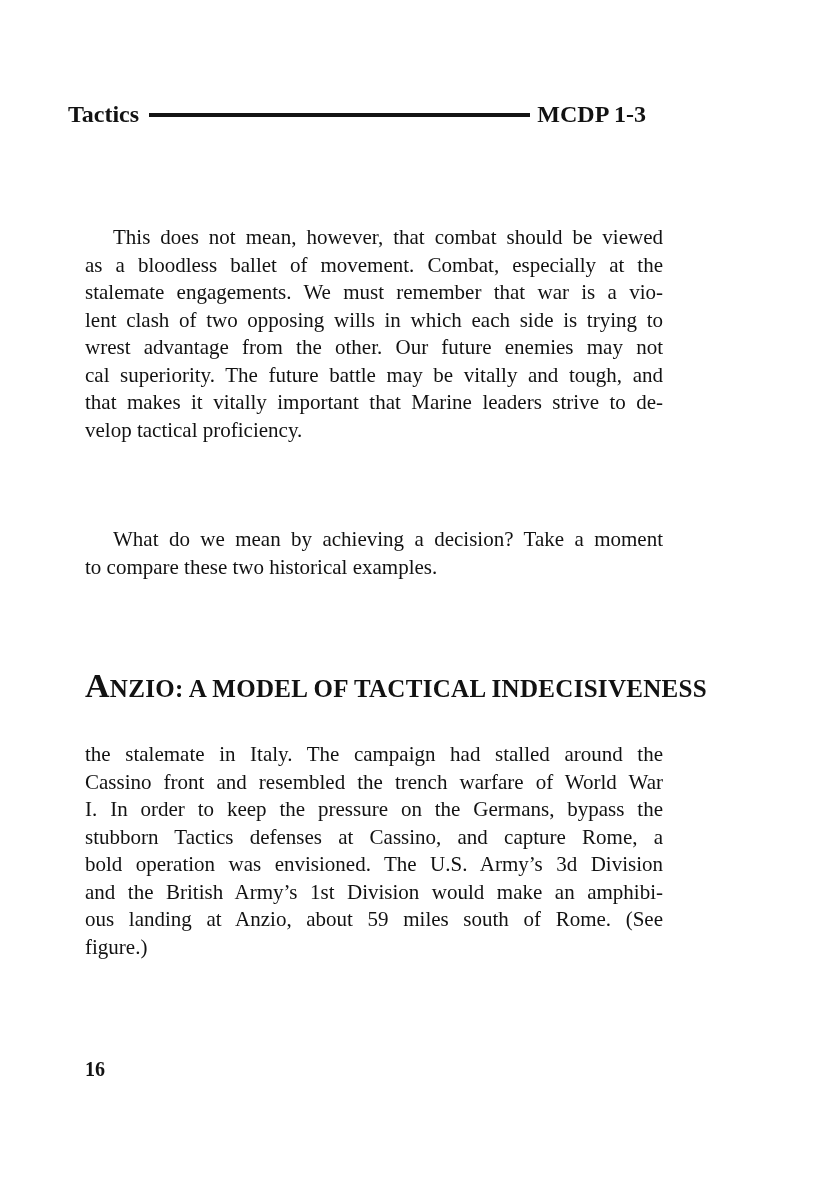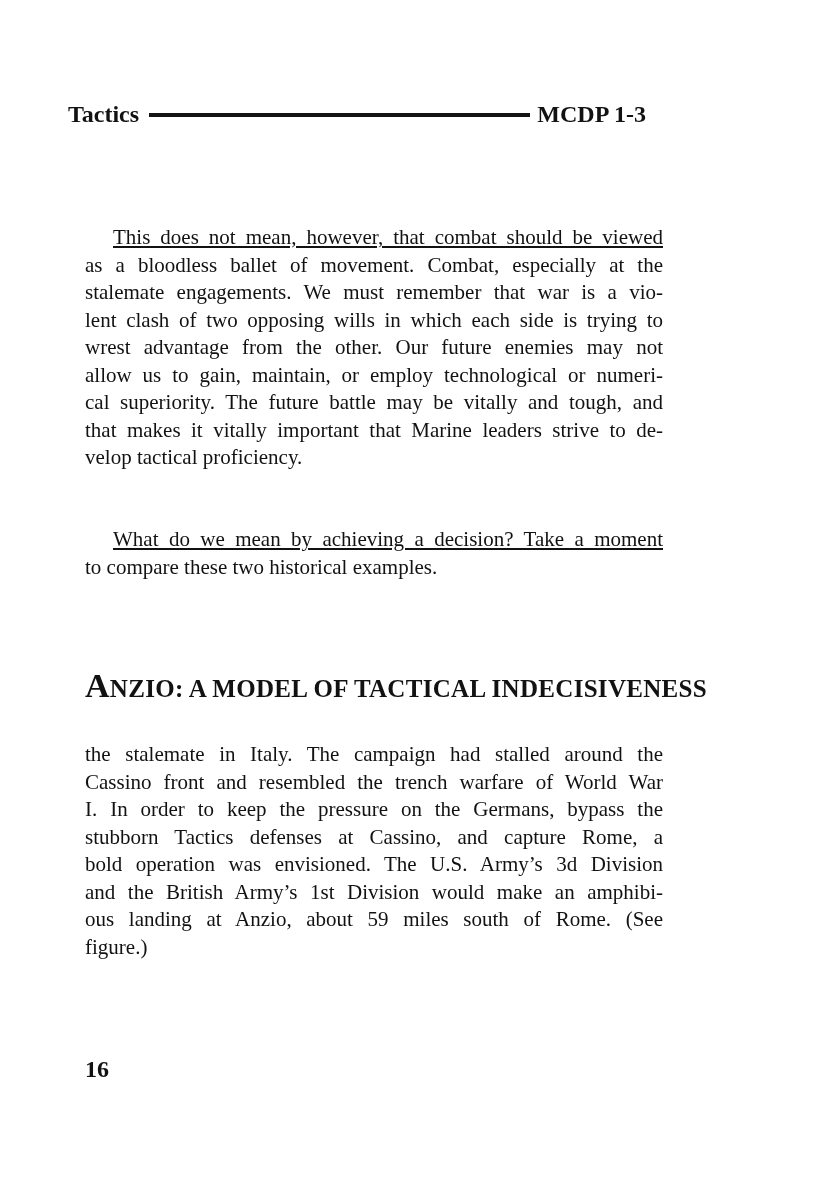--- a/index.html
+++ b/index.html
@@ -43,21 +43,21 @@
     width: 578px;
     font-size: 21px;
     line-height: 27.5px;
   }
   .line {
     height: 27.5px;
     white-space: nowrap;
     text-align: justify;
     text-align-last: justify;
   }
-  .line.indent { padding-left: 28px; text-decoration: underline; }
+  .line.indent { padding-left: 28px; }
   .line.end    { text-align-last: left; }
   .p1 { top: 224px; }
   .p2 { top: 526px; }
   .p3 { top: 741px; }
   
   .section-heading {
     position: absolute;
     left: 85px;
     top: 666px;
     width: 640px;
@@ -70,42 +70,41 @@
   .section-heading .big-initial {
     font-size: 34px;
     letter-spacing: 0.3px;
   }
   
   .page-number {
     position: absolute;
     left: 85px;
     top: 1055px;
     font-weight: bold;
-    font-size: 24px;
+    font-size: 20px;
     line-height: 28px;
   }
 </style>
 </head>
 <body>
 
 <div class="page">
 
   <div class="header">
     <span>Tactics</span>
     <span class="rule"></span>
     <span>MCDP 1-3</span>
   </div>
 
   <div class="para p1">
     <div class="line indent">This does not mean, however, that combat should be viewed</div>
     <div class="line">as a bloodless ballet of movement. Combat, especially at the</div>
     <div class="line">stalemate engagements. We must remember that war is a vio-</div>
     <div class="line">lent clash of two opposing wills in which each side is trying to</div>
     <div class="line">wrest advantage from the other. Our future enemies may not</div>
-    <div class="line">allow us to gain, maintain, or employ technological or numeri-</div>
     <div class="line">cal superiority. The future battle may be vitally and tough, and</div>
     <div class="line">that makes it vitally important that Marine leaders strive to de-</div>
     <div class="line end">velop tactical proficiency.</div>
   </div>
 
   <div class="para p2">
     <div class="line indent">What do we mean by achieving a decision? Take a moment</div>
     <div class="line end">to compare these two historical examples.</div>
   </div>
 

